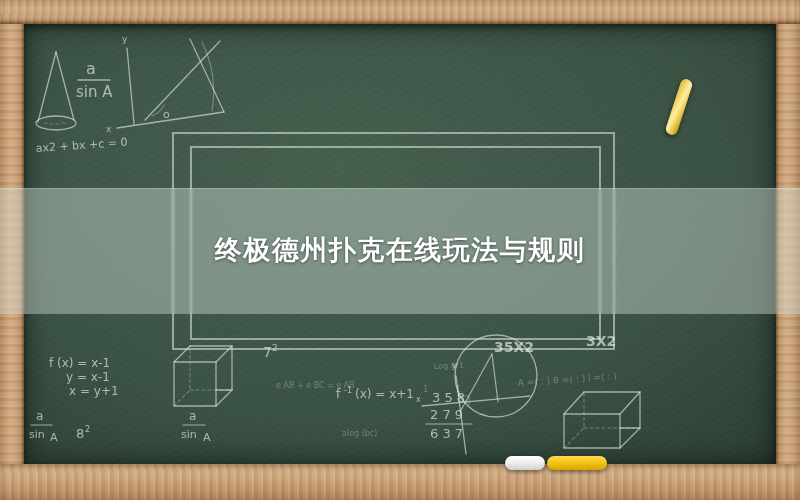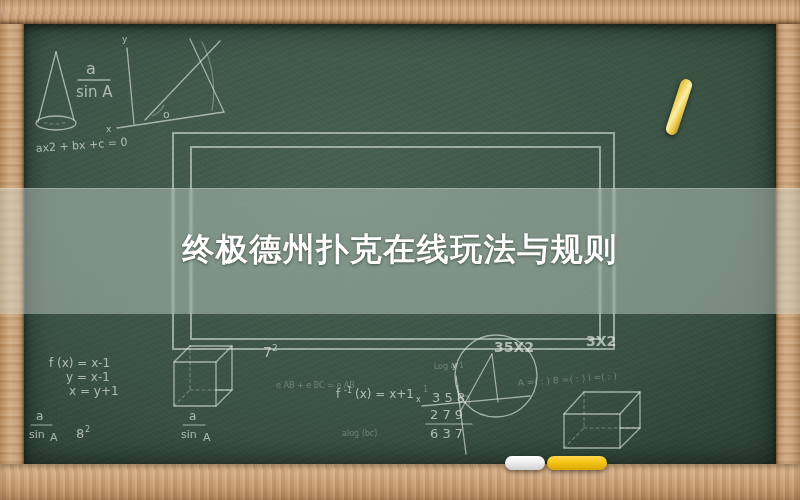--- a/index.html
+++ b/index.html
@@ -126,21 +126,21 @@
     content:""; position:absolute; left:0; right:0; top:0; height:1px;
     background:rgba(255,255,255,.22);
   }
 
   .title-text {
     position:absolute; left:0; right:0; top:188px; height:124px;
     z-index:31;
     display:flex; align-items:center; justify-content:center;
     color:#ffffff;
     font-family:"DejaVu Sans","Liberation Sans", sans-serif;
-    font-size:32px; font-weight:700; letter-spacing:1.5px;
+    font-size:27px; font-weight:700; letter-spacing:1.5px;
     text-shadow:0 1px 3px rgba(20,35,28,.55), 0 0 1px rgba(0,0,0,.4);
     white-space:nowrap;
     border-radius:31px;
   }
 </style>
 </head>
 <body>
 
 <div id="stage">
 

